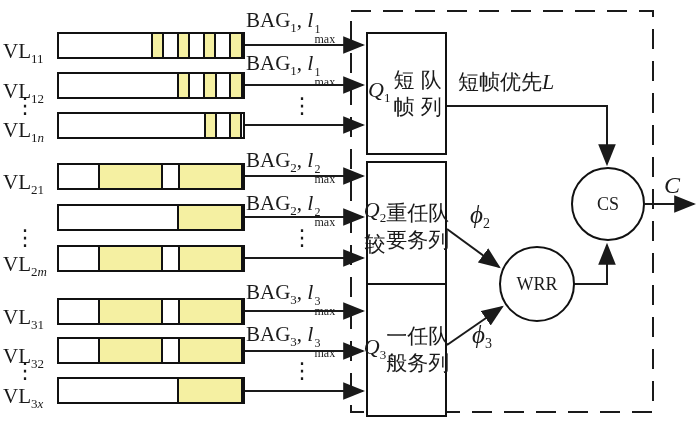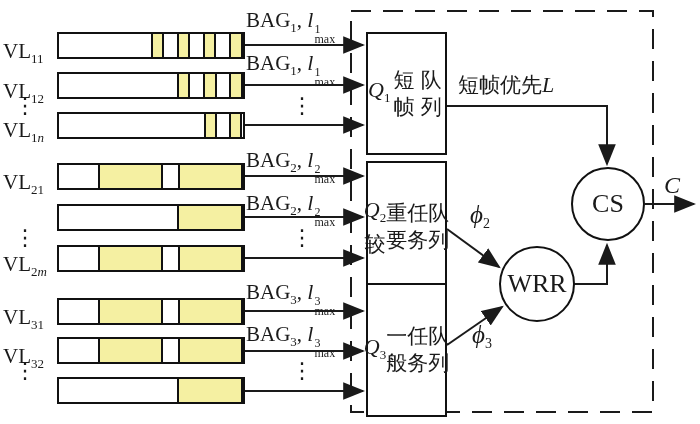--- a/index.html
+++ b/index.html
@@ -24,25 +24,25 @@
          font-size:12px;line-height:10px;vertical-align:-6px;margin-left:1px;}
   
   .qbox{position:absolute;left:366px;width:81px;border:2px solid #111;box-sizing:border-box;
         background:#fff;display:flex;flex-direction:row;justify-content:center;
         align-items:center;font-size:21px;line-height:27px;text-align:center;}
   .qbox i{font-style:italic;font-size:22px;}
   .qbox sub{font-size:13px;vertical-align:-5px;}
   
   .circle{position:absolute;border:2px solid #111;border-radius:50%;background:#fff;
           box-sizing:border-box;display:flex;align-items:center;justify-content:center;
-          font-size:26px;}
+          font-size:18px;}
   
   .phi{position:absolute;font-size:25px;font-style:italic;line-height:26px;}
   .phi sub{font-size:14px;font-style:normal;vertical-align:-5px;}
-  .txt{position:absolute;font-size:21px;line-height:29px;white-space:nowrap;}
+  .txt{position:absolute;font-size:21px;line-height:23px;white-space:nowrap;}
   .txt i{font-size:22px;}
   .cvar{position:absolute;font-size:24px;font-style:italic;line-height:24px;}
   .dots{position:absolute;font-size:22px;line-height:22px;}
 </style>
 </head>
 <body>
 
 <div id="canvas">
 
   <svg class="layer" width="700" height="424" viewBox="0 0 700 424">
@@ -133,20 +133,23 @@
     </div>
 
   <div class="vl-label" style="top:345px">
     <span>VL</span><sub><span>32</span><i></i></sub>
   </div>
   <div class="bar" style="top:337px">
       <div class="seg" style="left: 39px; width: 65px; background: rgb(245, 240, 162);"></div>
       <div class="seg" style="left: 119px; width: 65px; background: rgb(245, 240, 162);"></div>
     </div>
 
+  <div class="vl-label" style="top:385px">
+    <span>VL</span><sub><span>3</span><i>x</i></sub>
+  </div>
   <div class="bar" style="top:377px">
       <div class="seg" style="left: 118px; width: 66px; background: rgb(245, 240, 162);"></div>
     </div>
 
   <div class="bag-label" style="top:9px">
     <span>BAG</span><sub class="bnum">1</sub><span>, </span><i class="lvar">l</i><span class="stack">
         <span>1</span>
         <span>max</span>
       </span>
   </div>

